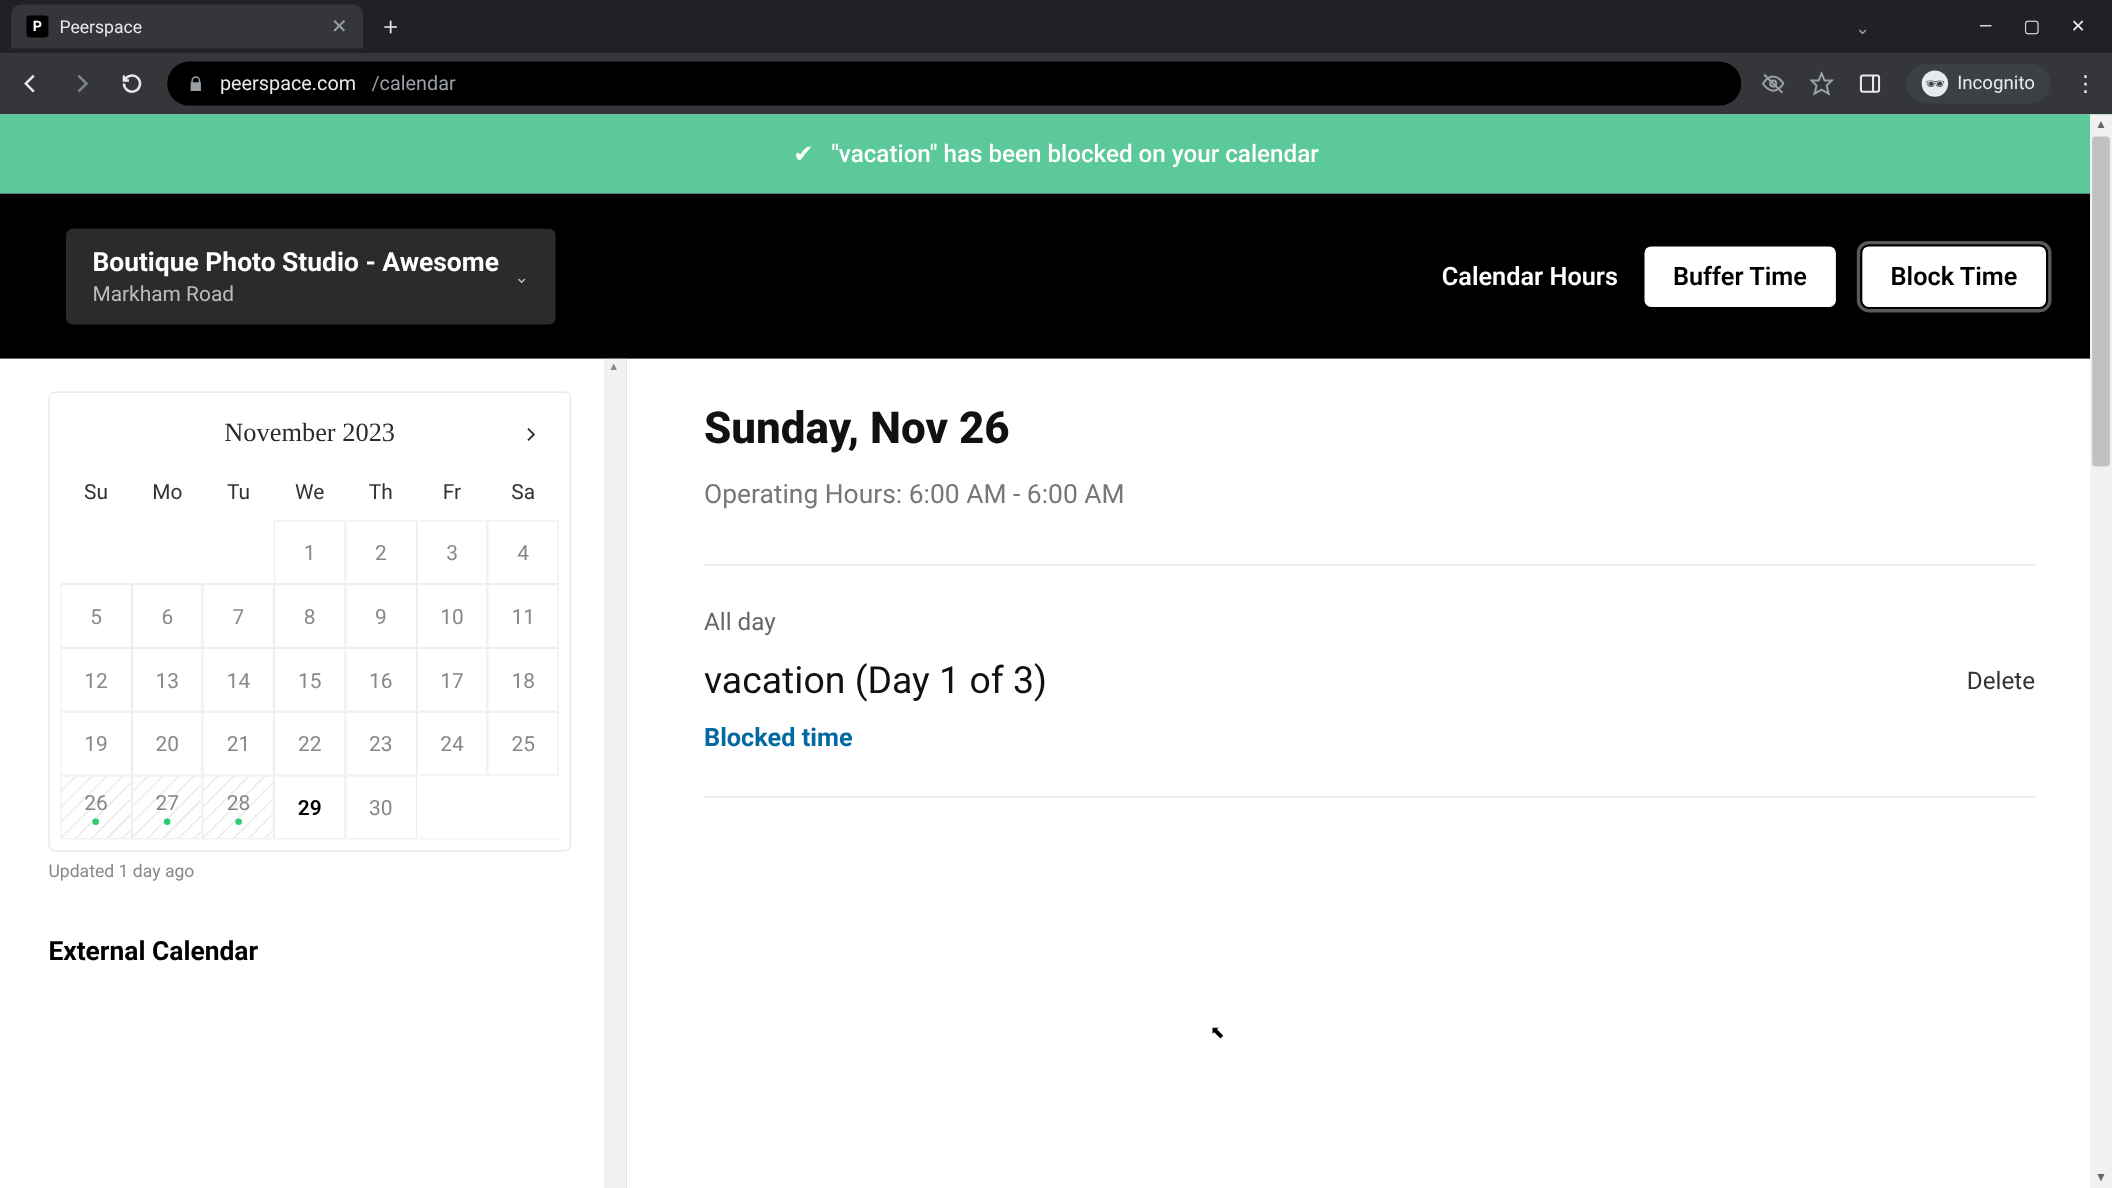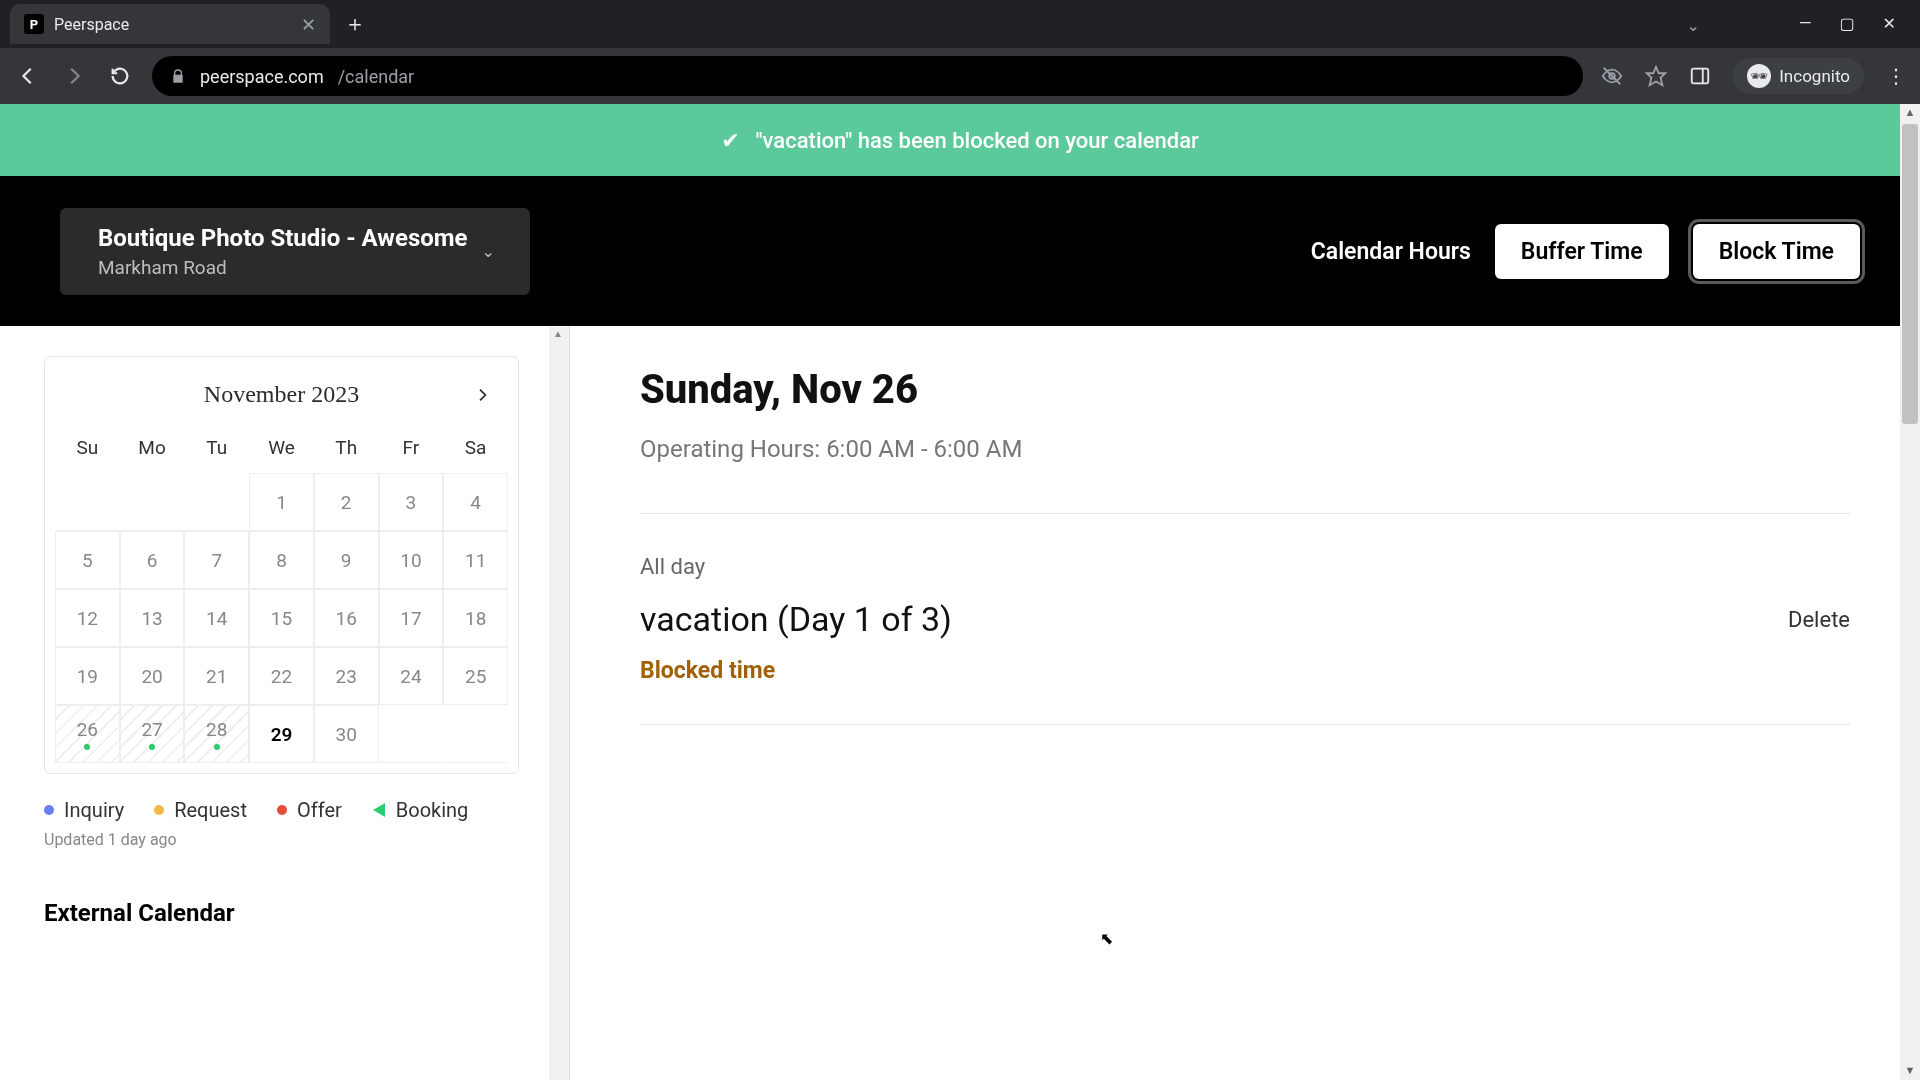--- a/index.html
+++ b/index.html
@@ -33,21 +33,21 @@
   .scrollbar-track { position: absolute; right: 0; top: 0; bottom: 0; width: 20px; background: #f1f1f1; }
   .scrollbar-thumb { position: absolute; right: 2px; top: 20px; width: 16px; height: 300px; background: #c1c1c1; border-radius: 3px; }
   .scrollbar-arrow { position: absolute; right: 3px; width: 14px; height: 14px; color: #666; font-size: 11px; text-align: center; }
   .scrollbar-arrow.top { top: 2px; }
   .scrollbar-arrow.bot { bottom: 2px; }
 
   .banner { background: #5cc99a; color: #fff; display: flex; align-items: center; justify-content: center; gap: 16px; height: 72px; font-size: 22px; font-weight: 500; }
   .banner .check { font-size: 22px; }
 
   .blackbar { background: #000; height: 150px; display: flex; align-items: center; justify-content: space-between; padding: 0 60px; }
-  .space-selector { background: #2b2b2b; border-radius: 6px; padding: 16px 38px; color: #fff; display: flex; align-items: center; gap: 14px; max-width: 470px; }
+  .space-selector { background: #2b2b2b; border-radius: 6px; padding: 16px 24px; color: #fff; display: flex; align-items: center; gap: 14px; max-width: 470px; }
   .space-selector .texts { display: flex; flex-direction: column; }
   .space-selector .title { font-size: 24px; font-weight: 700; white-space: nowrap; overflow: hidden; text-overflow: ellipsis; max-width: 380px; }
   .space-selector .subtitle { font-size: 19px; color: #bdbdbd; margin-top: 4px; }
   .space-selector .chev { color: #bdbdbd; font-size: 16px; }
   .actions { display: flex; align-items: center; gap: 24px; }
   .link-btn { color: #fff; font-size: 23px; font-weight: 600; cursor: pointer; }
   .pill-btn { background: #fff; color: #000; font-size: 23px; font-weight: 600; padding: 14px 26px; border-radius: 6px; border: none; cursor: pointer; }
   .pill-btn.focused { outline: 3px solid #5a5a5a; outline-offset: 2px; }
 
   .content { flex: 1; display: flex; overflow: hidden; }
@@ -77,21 +77,21 @@
 
   .right-pane { flex: 1; padding: 40px 70px 0 70px; }
   .day-title { font-size: 40px; font-weight: 800; color: #111; }
   .op-hours { font-size: 24px; color: #777; margin-top: 22px; }
   .divider { border-top: 1px solid #e5e5e5; margin-top: 50px; }
   .event { margin-top: 40px; }
   .event .allday { font-size: 22px; color: #666; }
   .event-row { display: flex; align-items: center; justify-content: space-between; margin-top: 20px; }
   .event-name { font-size: 34px; font-weight: 400; color: #111; text-align: right; }
   .delete-link { font-size: 22px; color: #333; cursor: pointer; }
-  .blocked { font-size: 23px; font-weight: 700; color: #a16207; margin-top: 18px; }
+  .blocked { font-size: 23px; font-weight: 700; color: #0369a1; margin-top: 18px; }
 
   .cursor { position: absolute; left: 1100px; top: 825px; font-size: 16px; color: #000; pointer-events: none; }
 
   svg { display: block; }
 </style>
 </head>
 <body>
 
 <div class="browser-top">
   <div class="tab-strip">
@@ -301,38 +301,20 @@
               <span>29</span>
             </div>
             <div class="day">
               <span>30</span>
             </div>
             <div class="day blank"></div>
             <div class="day blank"></div>
           </div>
       </div>
 
-      <div class="legend">
-        <div class="item">
-          <span class="swatch" id="sw-inq" style="background: rgb(106, 124, 255);"></span>
-          <span>Inquiry</span>
-        </div>
-        <div class="item">
-          <span class="swatch" id="sw-req" style="background: rgb(240, 185, 74);"></span>
-          <span>Request</span>
-        </div>
-        <div class="item">
-          <span class="swatch" id="sw-off" style="background: rgb(231, 76, 60);"></span>
-          <span>Offer</span>
-        </div>
-        <div class="item">
-          <span class="tri"></span>
-          <span>Booking</span>
-        </div>
-      </div>
 
       <div class="updated">Updated 1 day ago</div>
       <div class="ext-cal">External Calendar</div>
 
       <div class="inner-scroll"></div>
     </div>
 
     <div class="right-pane">
       <div class="day-title">Sunday, Nov 26</div>
       <div class="op-hours">Operating Hours: 6:00 AM - 6:00 AM</div>

